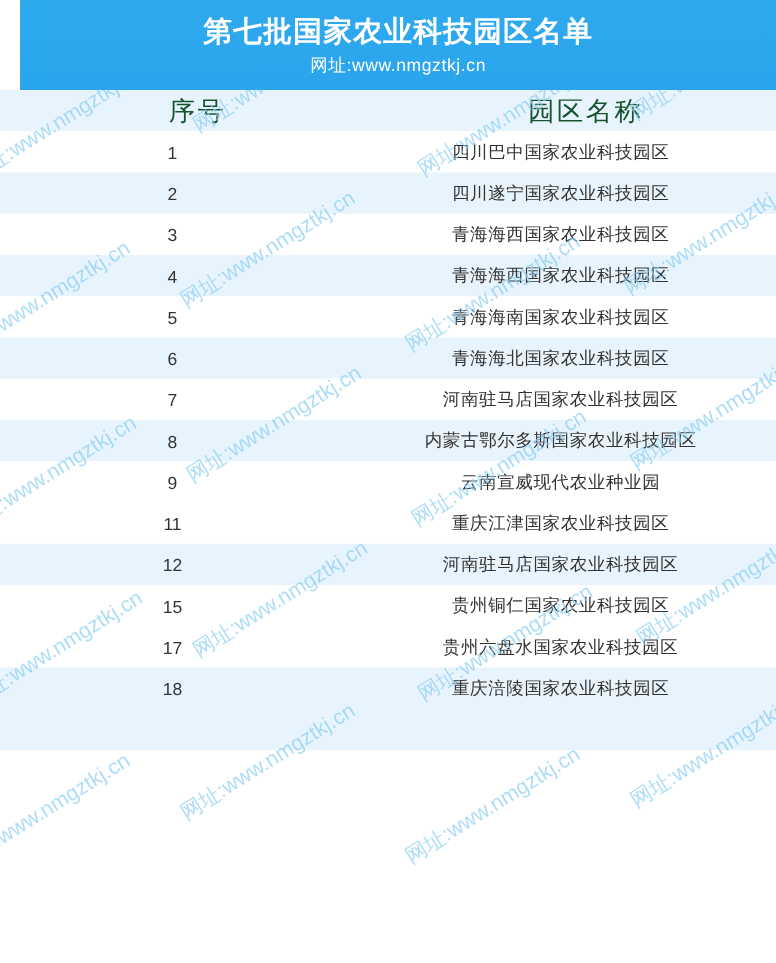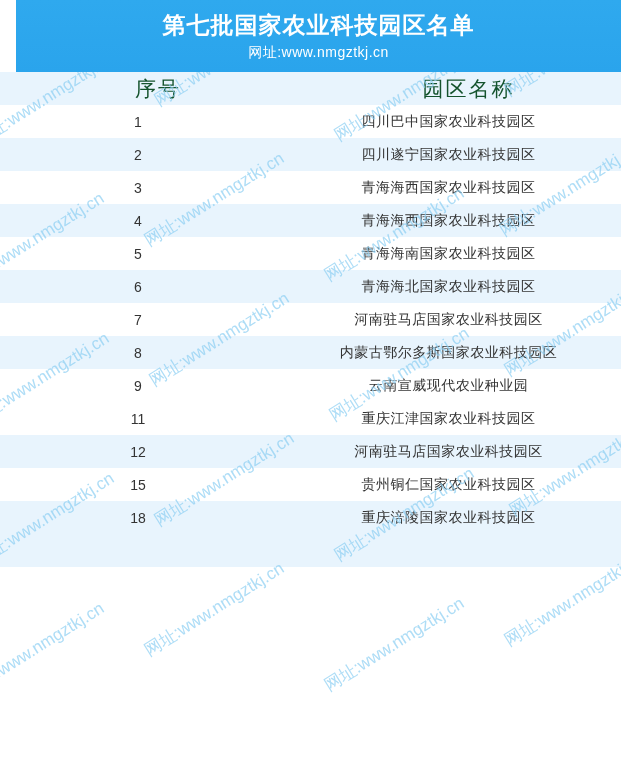--- a/index.html
+++ b/index.html
@@ -165,20 +165,24 @@
           <td class="cell-idx">11</td>
           <td class="cell-name">重庆江津国家农业科技园区</td>
         </tr>
         <tr class="row-odd">
           <td class="cell-idx">12</td>
           <td class="cell-name">河南驻马店国家农业科技园区</td>
         </tr>
         <tr class="row-even">
           <td class="cell-idx">15</td>
           <td class="cell-name">贵州铜仁国家农业科技园区</td>
+        </tr>
+        <tr class="row-even">
+          <td class="cell-idx">17</td>
+          <td class="cell-name">贵州六盘水国家农业科技园区</td>
         </tr>
         <tr class="row-odd">
           <td class="cell-idx">18</td>
           <td class="cell-name">重庆涪陵国家农业科技园区</td>
         </tr>
         <tr class="filler row-odd">
           <td></td>
           <td></td>
         </tr>
         <tr class="filler row-even">

